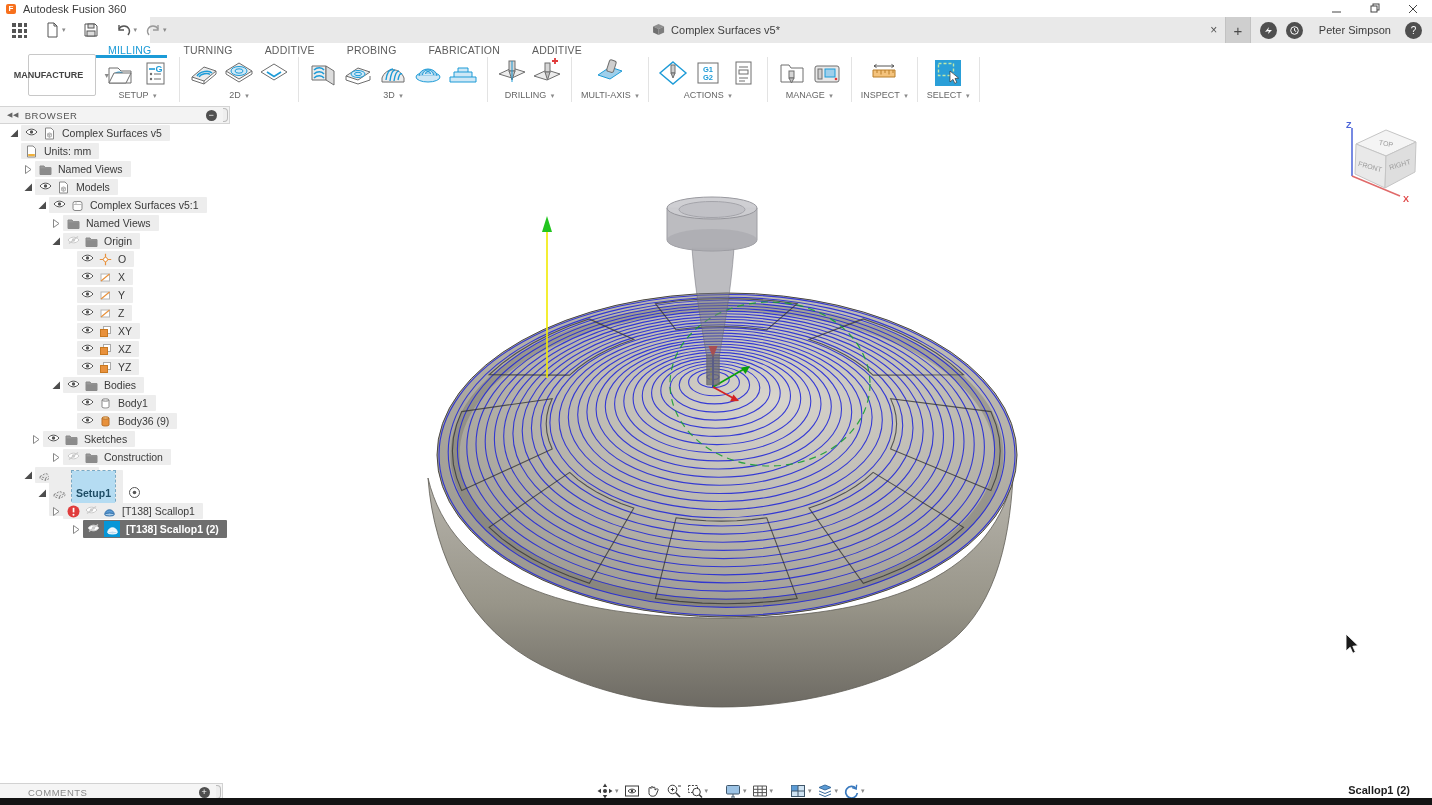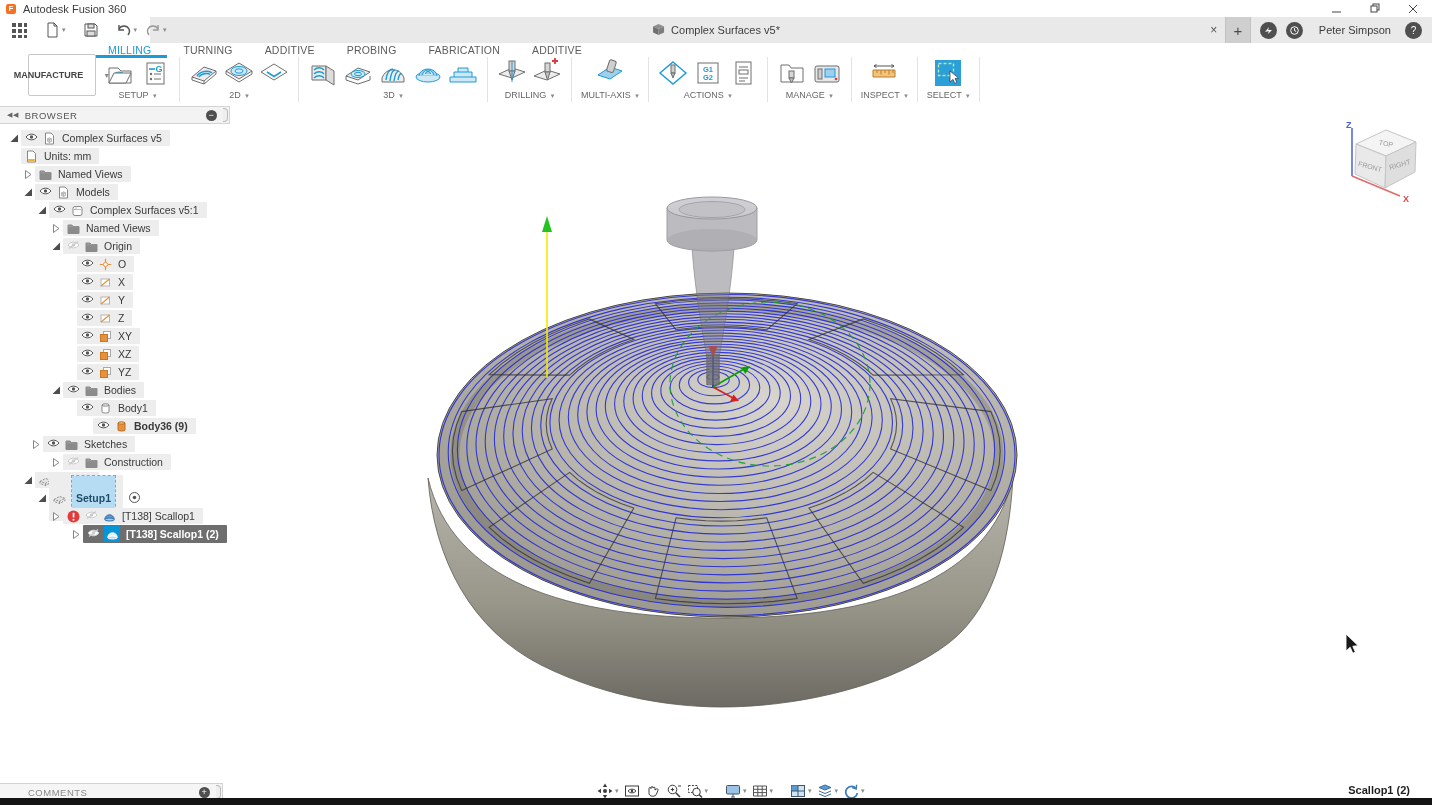--- a/index.html
+++ b/index.html
@@ -41,21 +41,21 @@
   .glabel{font-size:9px;color:#666;margin-top:1px;white-space:nowrap;}
   
   .viewport{position:absolute;top:102px;left:0;right:0;bottom:8px;background:#fff;}
   .viewport svg.scene{position:absolute;left:0;top:0;}
   
   .browser{position:absolute;top:106px;left:0;width:230px;}
   .bheader{height:16px;background:#f3f3f3;border:1px solid #d4d4d4;border-left:none;display:flex;align-items:center;font-size:9.5px;color:#555;letter-spacing:.5px;}
   .bcollapse{font-size:7px;color:#666;margin:0 6px 0 7px;}
   .bdot{margin-left:auto;margin-right:6px;width:11px;height:11px;border-radius:50%;background:#4f4f4f;color:#fff;font-size:9px;line-height:11px;text-align:center;}
   .bhandle{width:4px;height:12px;border:1px solid #bbb;border-left:none;border-radius:0 4px 4px 0;background:#eee;margin-right:1px;}
-  .brows{margin-top:5px;}
+  .brows{}
   .brow{display:flex;align-items:center;height:18px;font-size:10.5px;color:#3a3a3a;}
   .expander{width:13px;height:11px;display:flex;align-items:center;justify-content:center;flex:none;}
   .rowbg{display:flex;align-items:center;background:#ededed;padding:1px 8px 1px 3px;gap:4px;border-radius:1px;max-width:200px;}
   .rowbg.sel{background:#6e6e6e;color:#fff;font-weight:bold;}
   .rlabel{margin-left:2px;white-space:nowrap;}
   .rlabel.hl{background:#b5dcf2;outline:1px dashed #79a9c4;padding:16px 4px;font-weight:bold;color:#1f4e66;}
   .rlabel.ants{border-bottom:1px dashed #9a9a9a;}
   .icw{width:14px;height:14px;display:flex;align-items:center;justify-content:center;flex:none;}
   .icw.selop{background:#0696d7;width:16px;height:16px;}
   .radio{margin-left:5px;}
@@ -782,21 +782,21 @@
             </span>
             <span class="icw">
               <svg width="13" height="13" viewBox="0 0 13 13">
                 <path d="M3 3 v7 c0 1.3 7 1.3 7 0 V3" fill="#fff" stroke="#888"></path>
                 <ellipse cx="6.5" cy="3" rx="3.5" ry="1.2" fill="#eee" stroke="#888"></ellipse>
               </svg>
             </span>
             <span class="rlabel">Body1</span>
           </span>
         </div>
-        <div class="brow" style="padding-left: 80px; font-weight: bold;">
+        <div class="brow" style="padding-left: 64px;">
           <span class="expander"></span>
           <span class="rowbg">
             <span class="icw">
               <svg width="13" height="13" viewBox="0 0 13 13">
                 <path d="M1 5 C4 1.2 9 1.2 12 5 C9 8.8 4 8.8 1 5 Z" fill="#fff" stroke="#555"></path>
                 <circle cx="6.5" cy="5" r="1.7" fill="#555"></circle>
               </svg>
             </span>
             <span class="icw">
               <svg width="13" height="13" viewBox="0 0 13 13">

